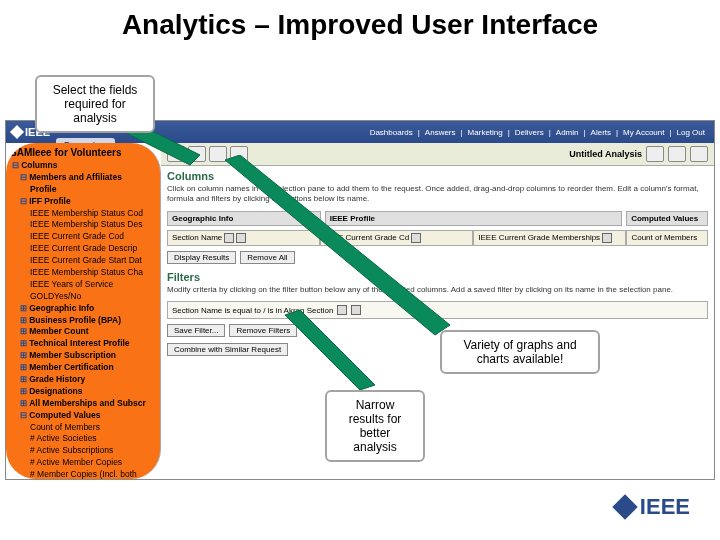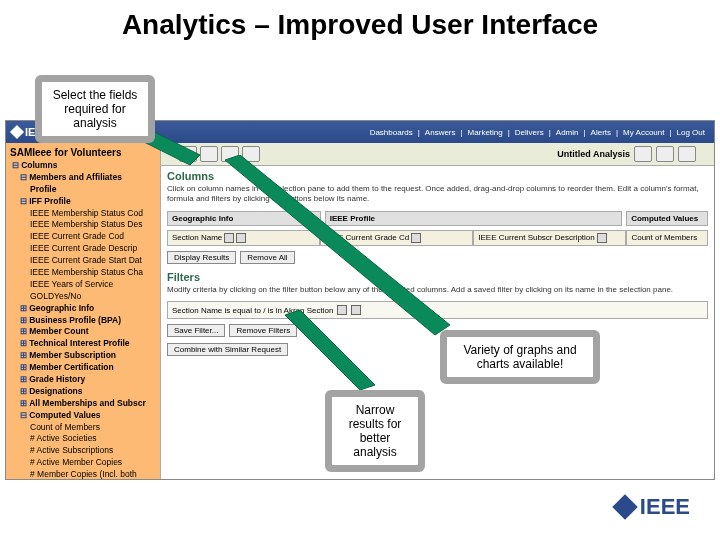--- a/index.html
+++ b/index.html
@@ -1,41 +1,41 @@
 <!DOCTYPE html>
 <html><head>
 <meta charset="utf-8">
 <style>
   * { box-sizing: border-box; margin: 0; padding: 0; }
   body { font-family: Arial, sans-serif; width: 720px; height: 540px; background: #fff; position: relative; overflow: hidden; }
   .title { font-size: 28px; font-weight: bold; text-align: center; color: #000; padding: 8px 0 4px 0; line-height: 1.2; }
-  .callout { position: absolute; background: #fff; border: 7px solid #a3a3a3; padding: 6px 10px; font-size: 12px; text-align: center; z-index: 20; border-radius: 6px; }
+  .callout { position: absolute; background: #fff; border: 2px solid #a3a3a3; padding: 6px 10px; font-size: 12px; text-align: center; z-index: 20; border-radius: 6px; }
   .callout1 { top: 75px; left: 35px; width: 120px; }
   .callout2 { top: 330px; left: 440px; width: 160px; }
   .callout3 { top: 390px; left: 325px; width: 100px; }
   .arrow { position: absolute; z-index: 15; pointer-events: none; }
   .app { position: absolute; top: 120px; left: 5px; width: 710px; height: 360px; border: 1px solid #888; font-size: 9px; }
   .topbar { background: linear-gradient(#3a5a9a, #2a4a8a); color: #fff; height: 22px; display: flex; align-items: center; justify-content: space-between; padding: 0 6px; }
   .topbar-left { display: flex; align-items: center; gap: 6px; }
   .topbar-right { display: flex; gap: 2px; font-size: 8px; }
   .topbar-right span { padding: 0 3px; cursor: pointer; }
   .tabs { display: flex; gap: 12px; flex-direction: column; }
   .tab { background: #d0d8e8; color: #2a4a8a; padding: 2px 8px; border-radius: 3px 3px 0 0; font-weight: bold; cursor: pointer; }
   .tab.active { background: #fff; }
   .content { display: flex; height: calc(100% - 22px); }
-  .sidebar { width: 155px; background: #fdba74; border-right: 1px solid #aaa; overflow: hidden; padding: 2px; }
+  .sidebar { width: 155px; background: #f97316; border-right: 1px solid #aaa; overflow: hidden; padding: 2px; border-radius: 30px; }
   .sidebar-title { font-weight: bold; font-size: 10px; padding: 2px; }
   .tree { font-size: 8.5px; line-height: 1.4; }
   .tree-item { padding-left: 10px; white-space: nowrap; cursor: pointer; }
   .tree-item.l1 { padding-left: 4px; font-weight: bold; }
   .tree-item.l2 { padding-left: 12px; font-weight: bold; }
   .tree-item.l3 { padding-left: 22px; font-weight: normal; }
   .tree-exp { color: #2a4a8a; font-weight: bold; margin-right: 2px; }
   .main { flex: 1; background: #fff; overflow: hidden; padding: 0; }
-  .toolbar { background: #e8ecd8; border-bottom: 1px solid #aaa; padding: 3px 18px; display: flex; justify-content: space-between; align-items: center; }
+  .toolbar { background: #e8ecd8; border-bottom: 1px solid #aaa; padding: 3px 6px; display: flex; justify-content: space-between; align-items: center; }
   .toolbar-btns { display: flex; gap: 3px; }
   .tb-btn { width: 18px; height: 16px; border: 1px solid #888; background: #eee; border-radius: 2px; cursor: pointer; }
   .section-h { color: #2a6a4a; font-weight: bold; font-size: 11px; padding: 4px 6px 2px; }
   .section-text { font-size: 8px; color: #333; padding: 0 6px 4px; line-height: 1.3; }
   .col-headers { display: flex; gap: 4px; padding: 2px 6px; }
   .col-header { flex: 1; background: #e0e0e0; border: 1px solid #aaa; padding: 2px 4px; font-weight: bold; font-size: 8px; }
   .col-header.right { flex: 0.5; }
   .col-row { display: flex; padding: 2px 6px; }
   .col-cell { flex: 1; background: #f4f0e0; border: 1px solid #aaa; padding: 2px 4px; font-size: 8px; display: flex; align-items: center; gap: 2px; }
   .col-cell.right { flex: 0.5; }
@@ -154,21 +154,21 @@
         <div class="col-cell">
             <span>Section Name</span>
             <div class="col-icon"></div>
             <div class="col-icon"></div>
           </div>
         <div class="col-cell">
             <span>IEEE Current Grade Cd</span>
             <div class="col-icon"></div>
           </div>
         <div class="col-cell">
-            <span>IEEE Current Subscr Description</span>
+            <span>IEEE Current Grade Memberships</span>
             <div class="col-icon"></div>
           </div>
         <div class="col-cell right">
             <span>Count of Members</span>
           </div>
       </div>
       <div class="btn-row">
         <button class="btn">Display Results</button>
         <button class="btn">Remove All</button>
       </div>

